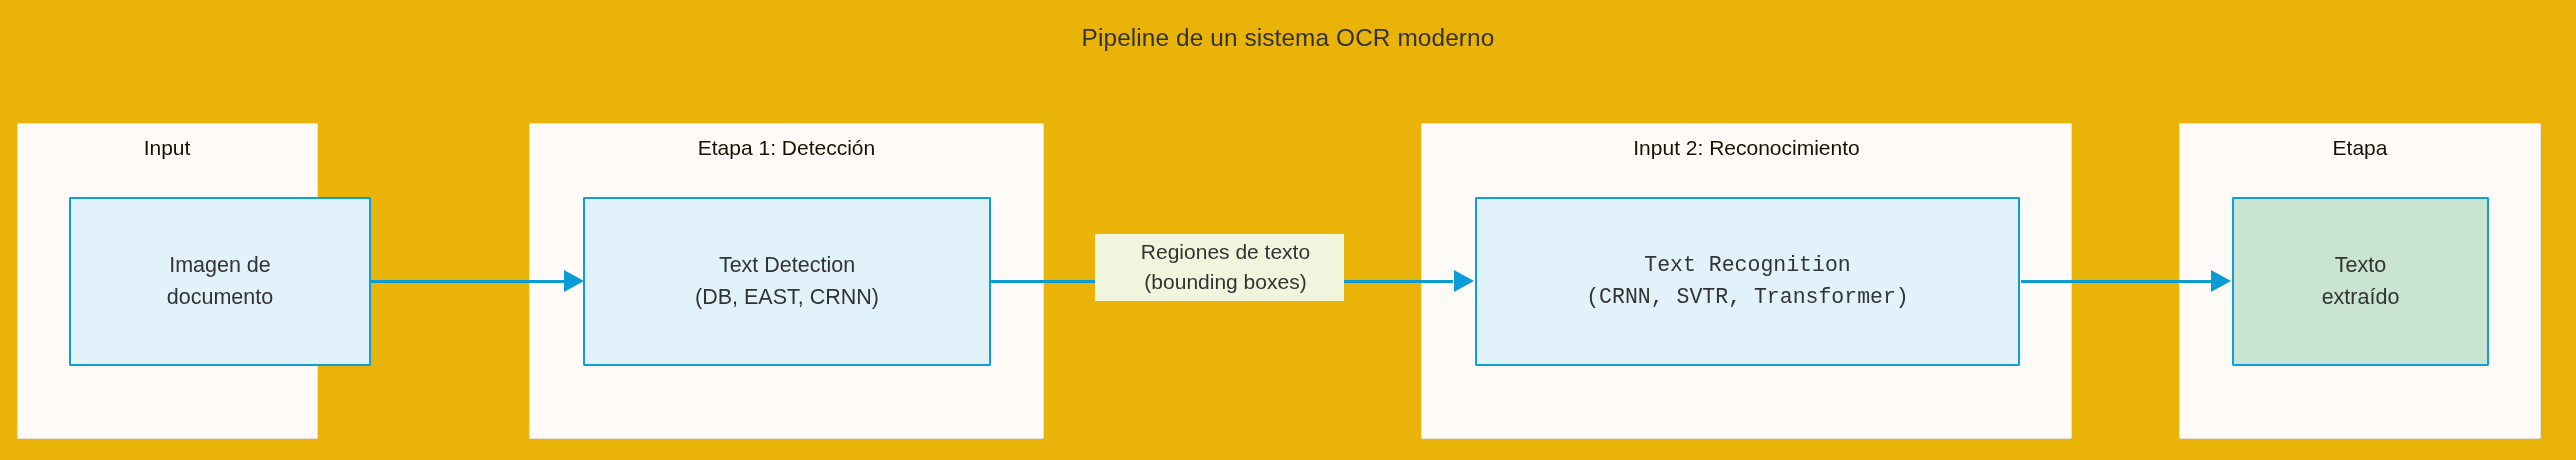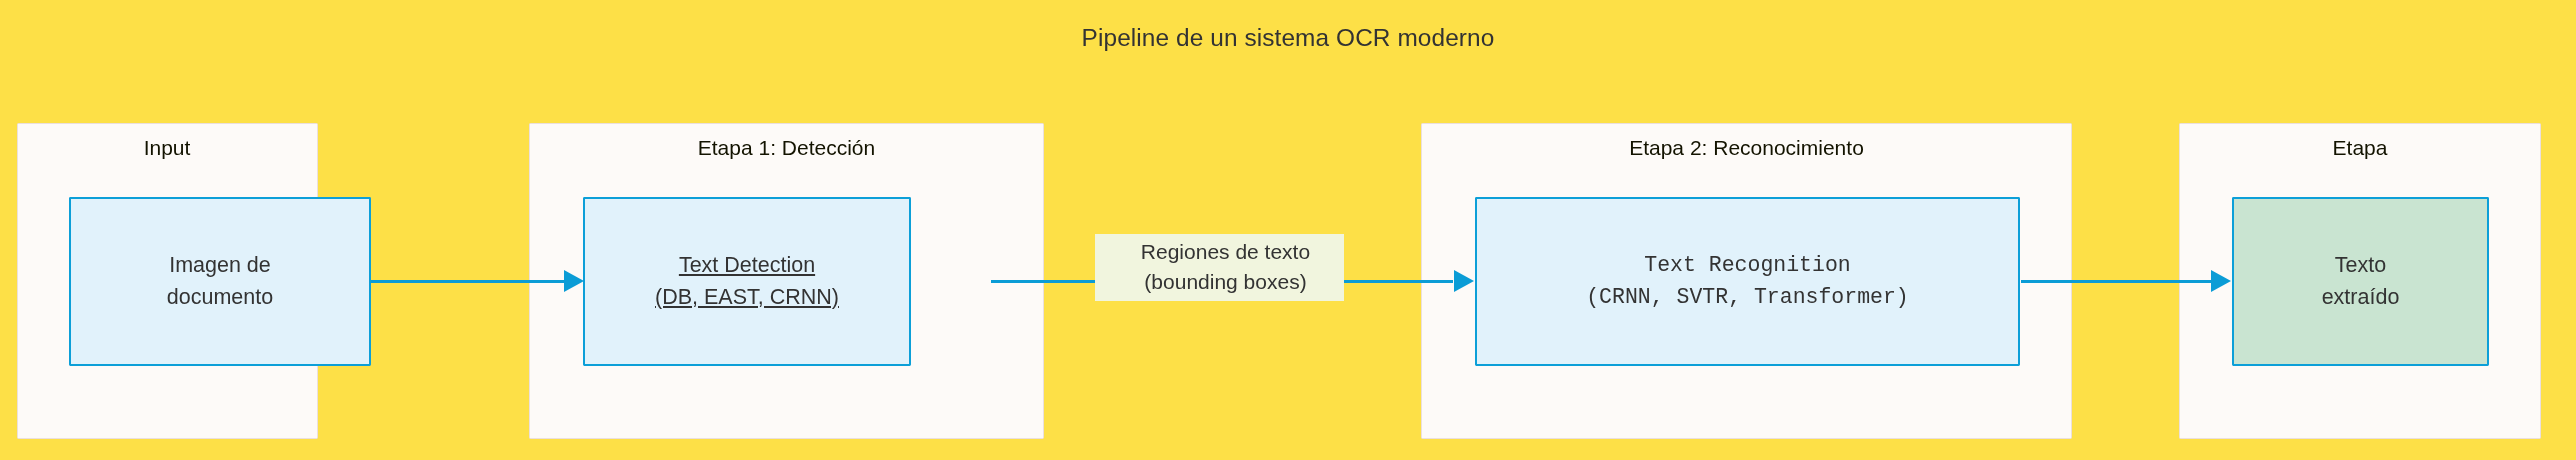--- a/index.html
+++ b/index.html
@@ -8,21 +8,21 @@
     background: #ffffff;
   }
   body {
     font-family: "Liberation Sans", sans-serif;
     -webkit-font-smoothing: antialiased;
   }
   #canvas {
     position: relative;
     width: 2576px;
     height: 460px;
-    background: #fde047;
+    background: #eab308;
     overflow: hidden;
   }
 
   
   #diagram-title {
     position: absolute;
     left: 0;
     top: 24.4px;
     width: 2576px;
     text-align: center;
@@ -72,21 +72,21 @@
     align-items: center;
     justify-content: center;
     text-align: center;
     font-size: 21.5px;
     color: #333333;
     line-height: 1.45;
   }
   .node .line { display: block; white-space: nowrap; }
 
   #node-image        { left: 69px;   width: 302px; }
-  #node-detection    { left: 583px;  width: 328px; text-decoration: underline; }
+  #node-detection    { left: 583px;  width: 408px; }
   #node-recognition  { left: 1475px; width: 545px; font-family: Liberation Mono, monospace; }
   #node-output       { left: 2232px; width: 257px; background: #c9e4d1; }
 
   
   .edge-line {
     position: absolute;
     height: 2.9px;
     background: #0b9cd6;
     top: 280px;
   }
@@ -132,21 +132,21 @@
 
   <div class="cluster" id="cluster-input">
     <div class="cluster-label">Input</div>
   </div>
 
   <div class="cluster" id="cluster-stage1">
     <div class="cluster-label">Etapa 1: Detección</div>
   </div>
 
   <div class="cluster" id="cluster-stage2">
-    <div class="cluster-label">Etapa 2: Reconocimiento</div>
+    <div class="cluster-label">Input 2: Reconocimiento</div>
   </div>
 
   <div class="cluster" id="cluster-output">
     <div class="cluster-label">Etapa</div>
   </div>
 
   <div class="edge-line" id="edge1-line"></div>
   <div class="edge-head" id="edge1-head"></div>
 
   <div class="edge-line" id="edge2-line"></div>

